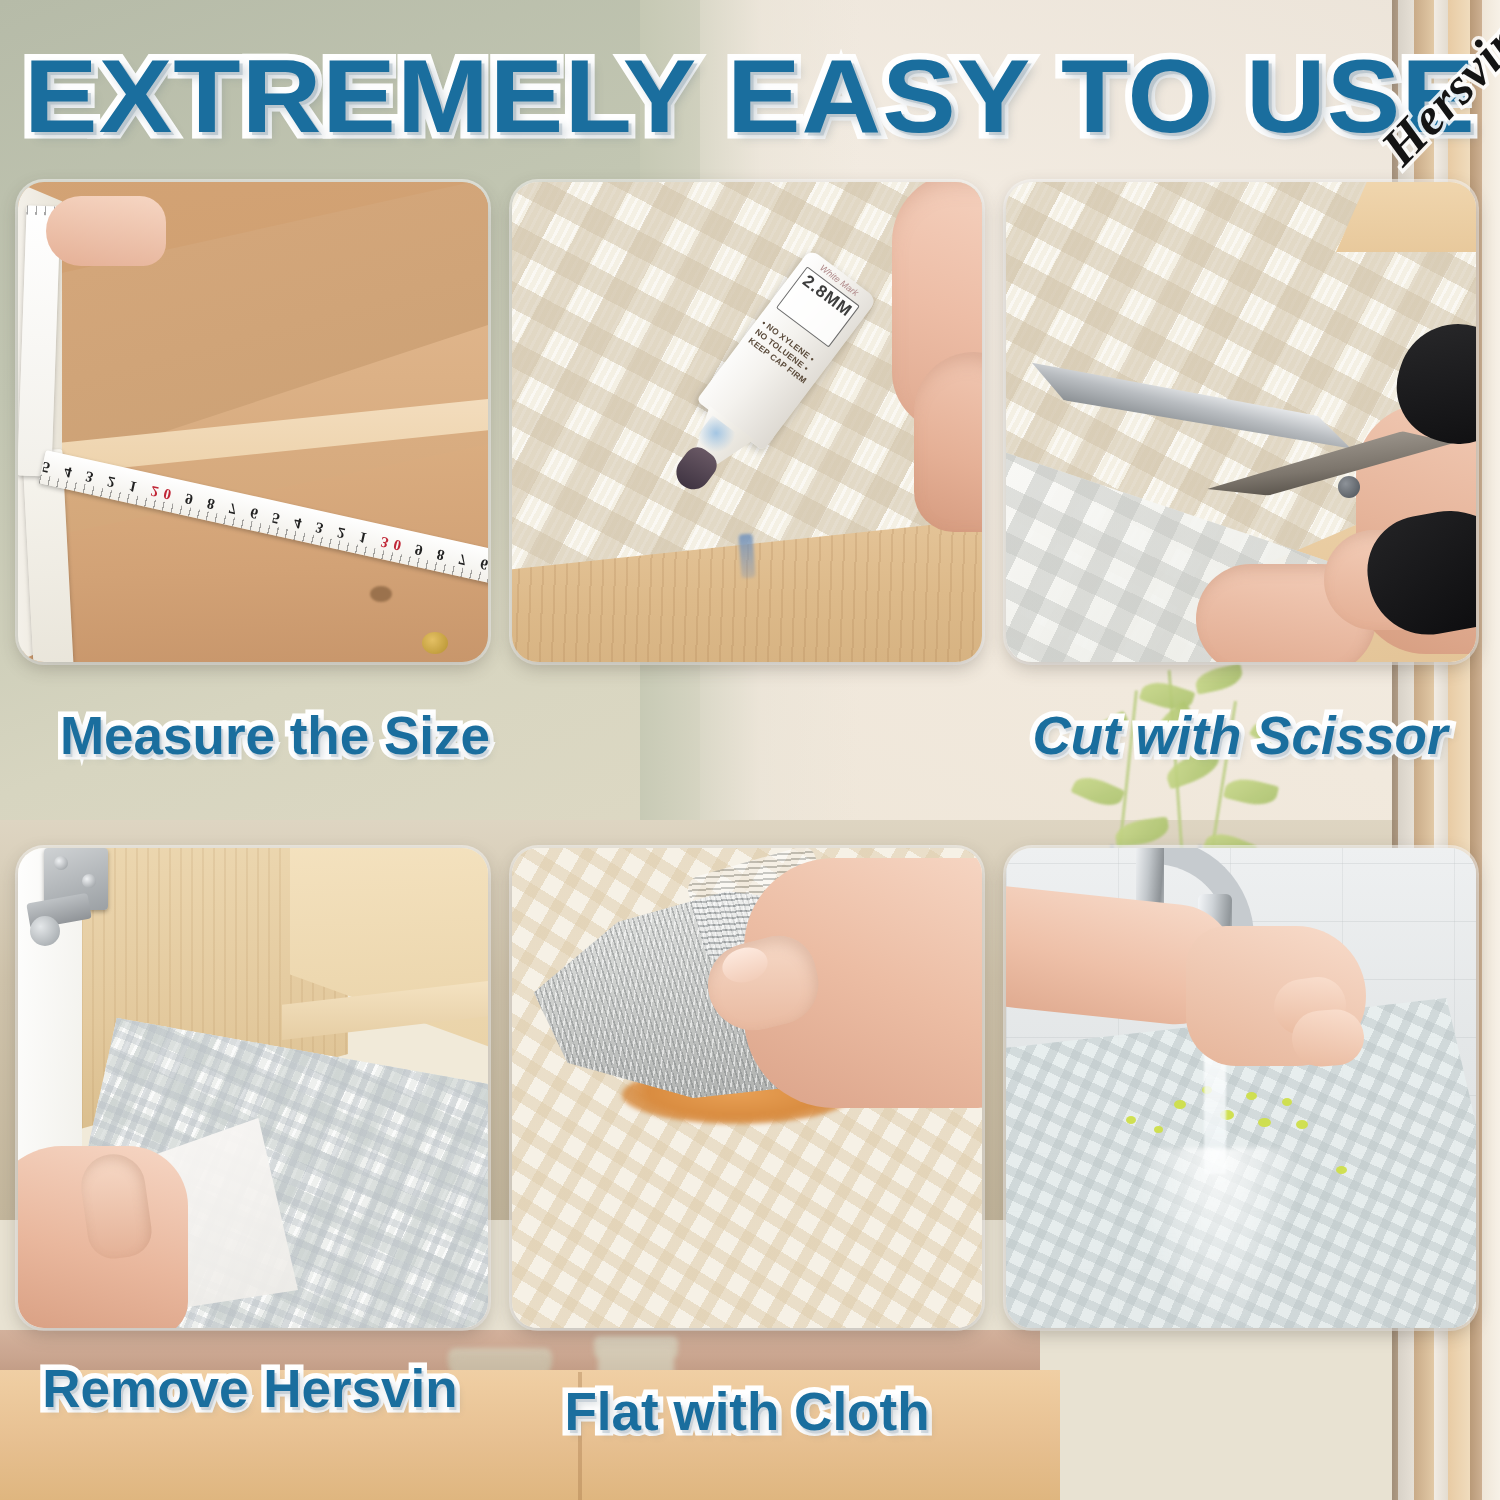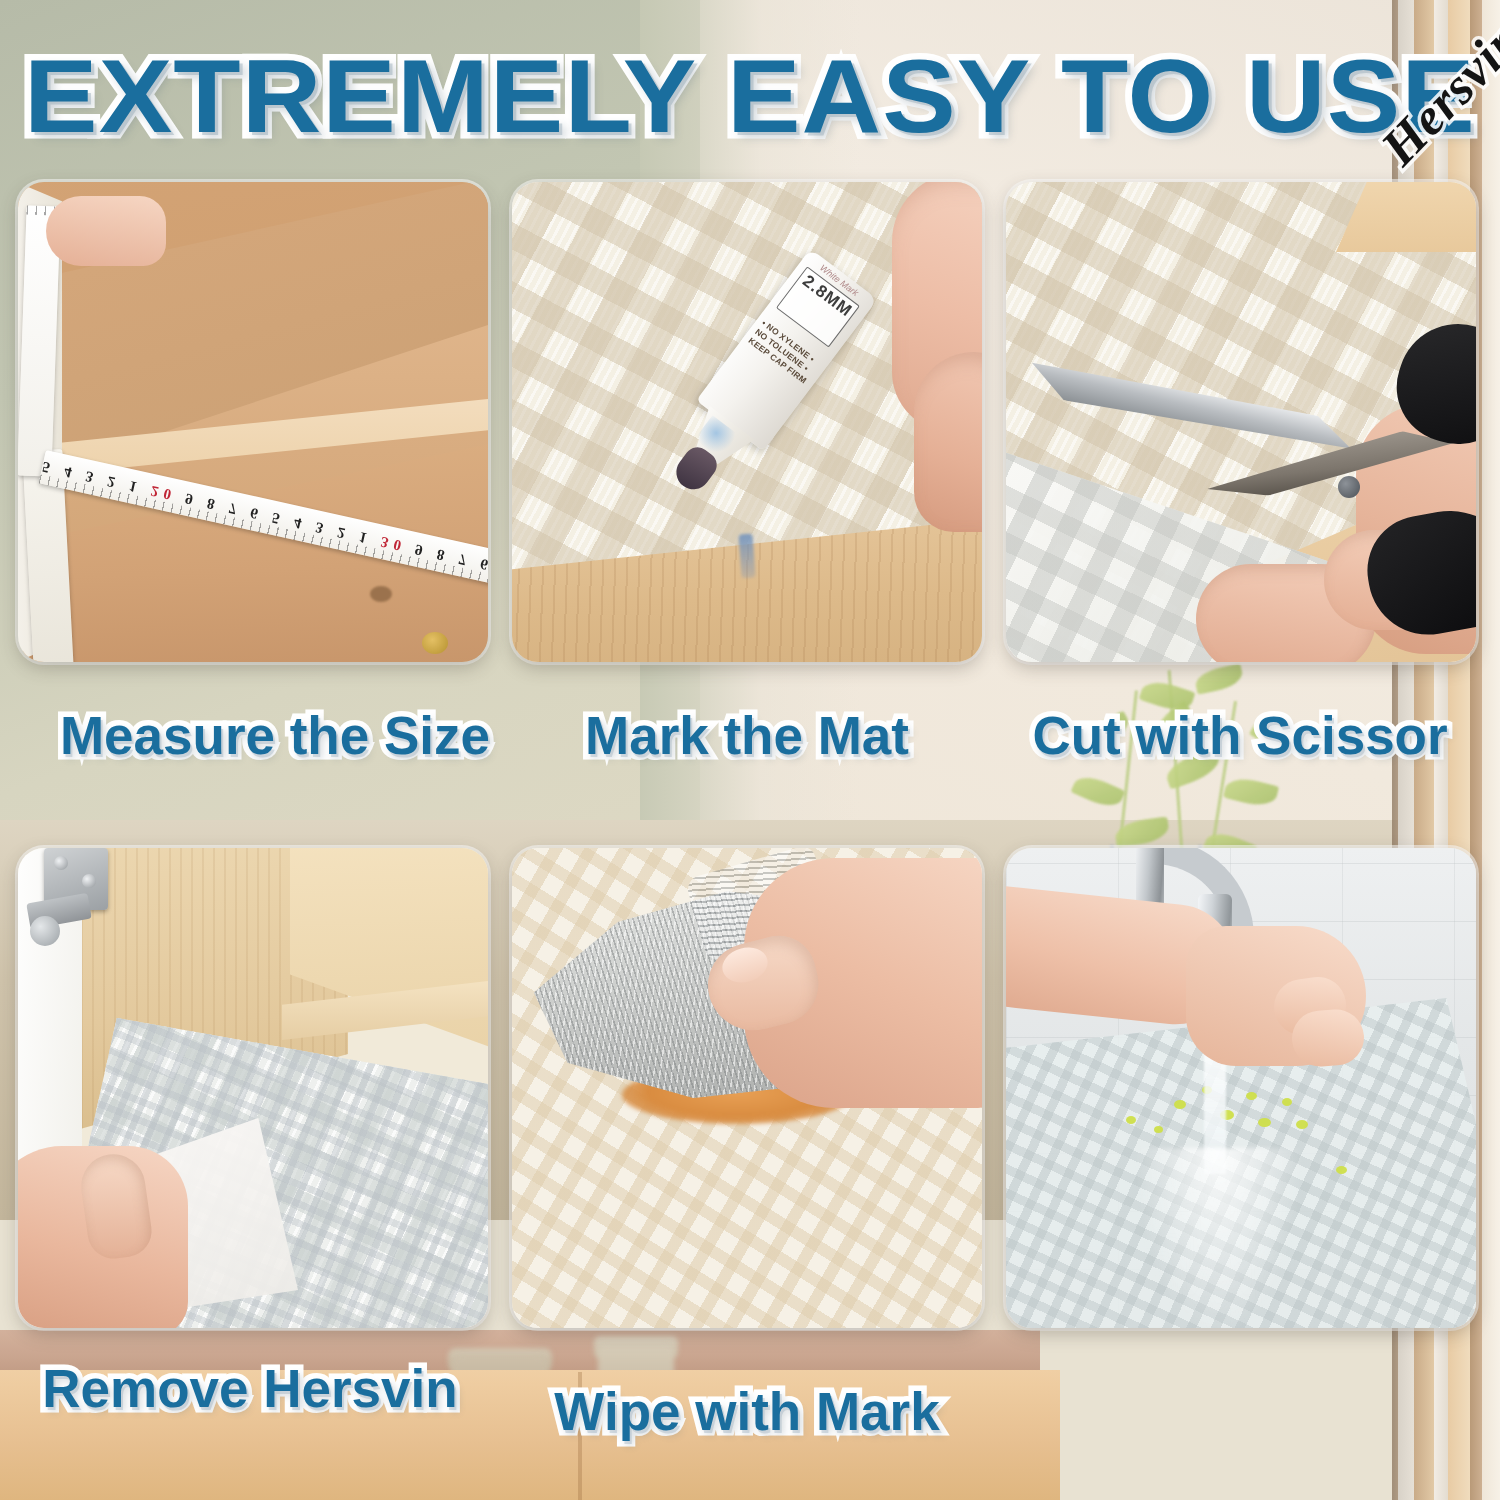--- a/index.html
+++ b/index.html
@@ -604,21 +604,21 @@
     line-height:60px;
     color:#1a6e9e;
     -webkit-text-stroke: 11px #ffffff;
     paint-order: stroke fill;
     text-shadow: 2px 3px 0 rgba(150,170,185,.35), 4px 5px 7px rgba(90,110,125,.25);
     white-space: nowrap;
     text-align:center;
   }
   .c1 { left: 20px;   top: 706px; width: 470px; text-align: right; }
   .c2 { left: 512px;  top: 706px; width: 470px; }
-  .c3 { left: 1000px; top: 706px; width: 480px; }
+  .c3 { left: 1000px; top: 706px; width: 480px; font-style: italic; }
   .c4 { left: 10px;   top: 1358px; width: 480px; line-height: 62px; }
   .c5 { left: 512px;  top: 1382px; width: 470px; }
   .c6 { left: 1000px; top: 1382px; width: 480px; }
   .c4 span { display:block; }
 </style>
 </head>
 <body>
 
 <div id="stage">
 
@@ -816,20 +816,19 @@
         <div class="finger6" style="left:268px; top:130px; transform:rotate(-8deg);"></div>
         <div class="finger6" style="left:286px; top:162px; transform:rotate(-4deg);"></div>
       </div>
     </div>
   </div>
 
   <div class="headline">EXTREMELY EASY TO USE</div>
   <div class="brand">Hersvin</div>
 
   <div class="caption c1">Measure the Size</div>
-  <div class="caption c2">Mark the Mat</div>
   <div class="caption c3">Cut with Scissor</div>
   <div class="caption c4">
     <span>Remove Hersvin</span>
   </div>
-  <div class="caption c5">Wipe with Mark</div>
+  <div class="caption c5">Flat with Cloth</div>
 
 </div>
 
 </body></html>

